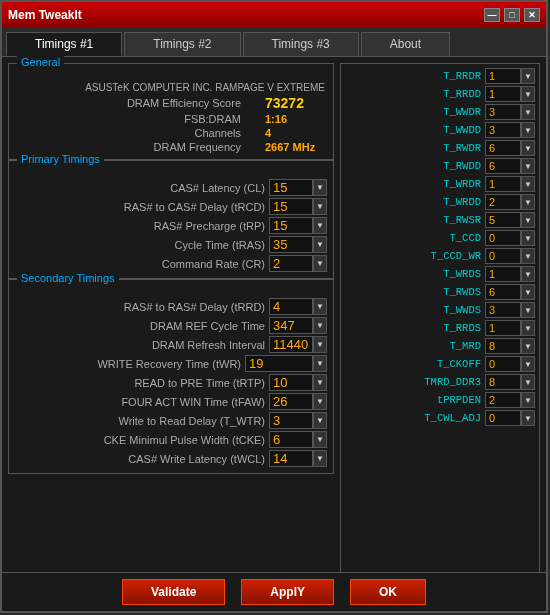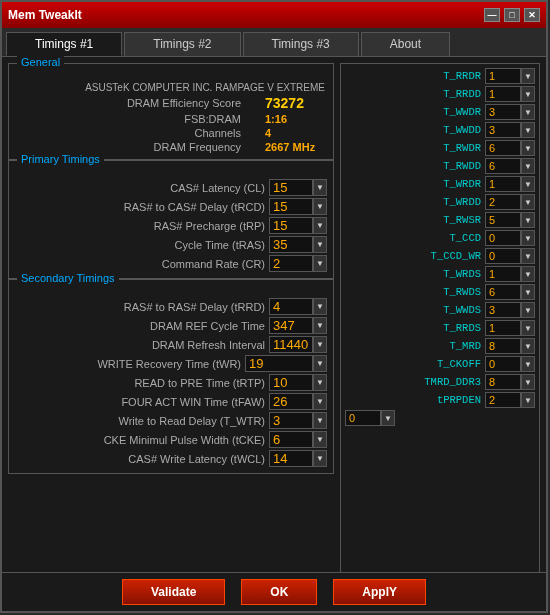--- a/index.html
+++ b/index.html
@@ -443,28 +443,29 @@
       <span class="right-label">TMRD_DDR3</span>
       <input class="right-input" value="8" readonly="" style="">
       <div class="right-dropdown">▼</div>
     </div>
             <div class="right-timing-row">
       <span class="right-label">tPRPDEN</span>
       <input class="right-input" value="2" readonly="" style="">
       <div class="right-dropdown">▼</div>
     </div>
             <div class="right-timing-row">
+      <span class="right-label">T_CWL_ADJ</span>
       <input class="right-input" value="0" readonly="" style="">
       <div class="right-dropdown">▼</div>
     </div>
           </div>
       </div>
     </div>
 
   </div>
 
   <div class="footer">
     <button class="footer-btn">Validate</button>
+    <button class="footer-btn">ApplY</button>
     <button class="footer-btn">OK</button>
-    <button class="footer-btn">ApplY</button>
   </div>
 
 </div>
 
 </body></html>

